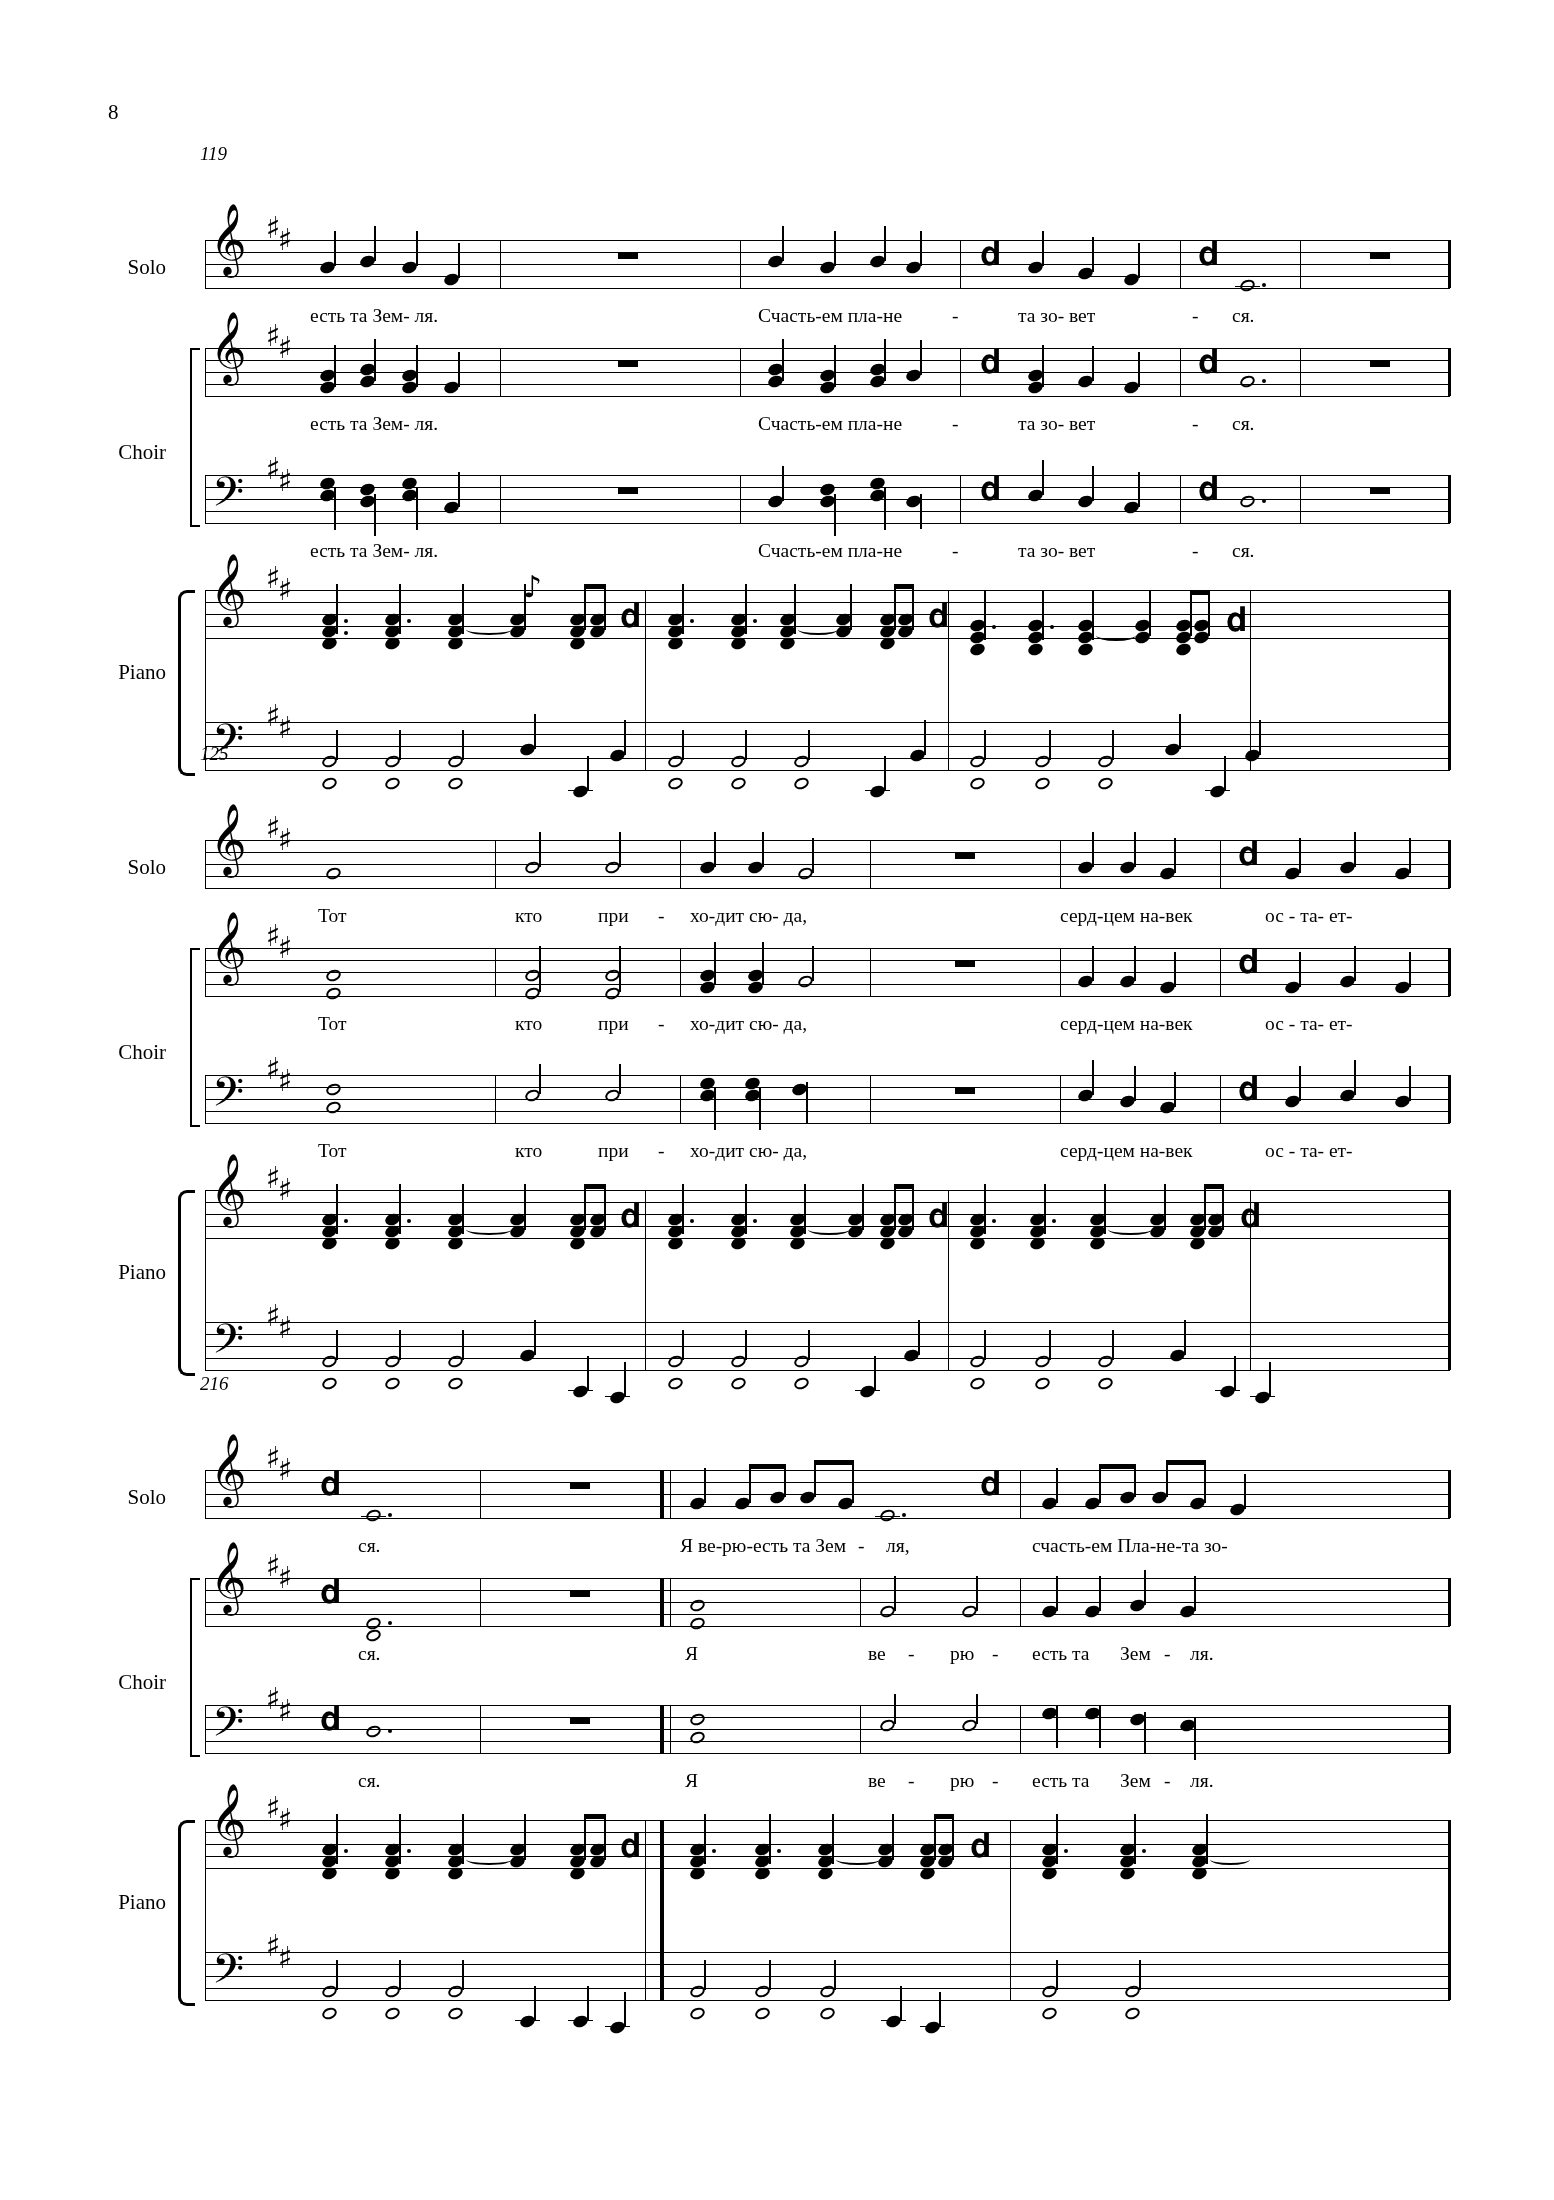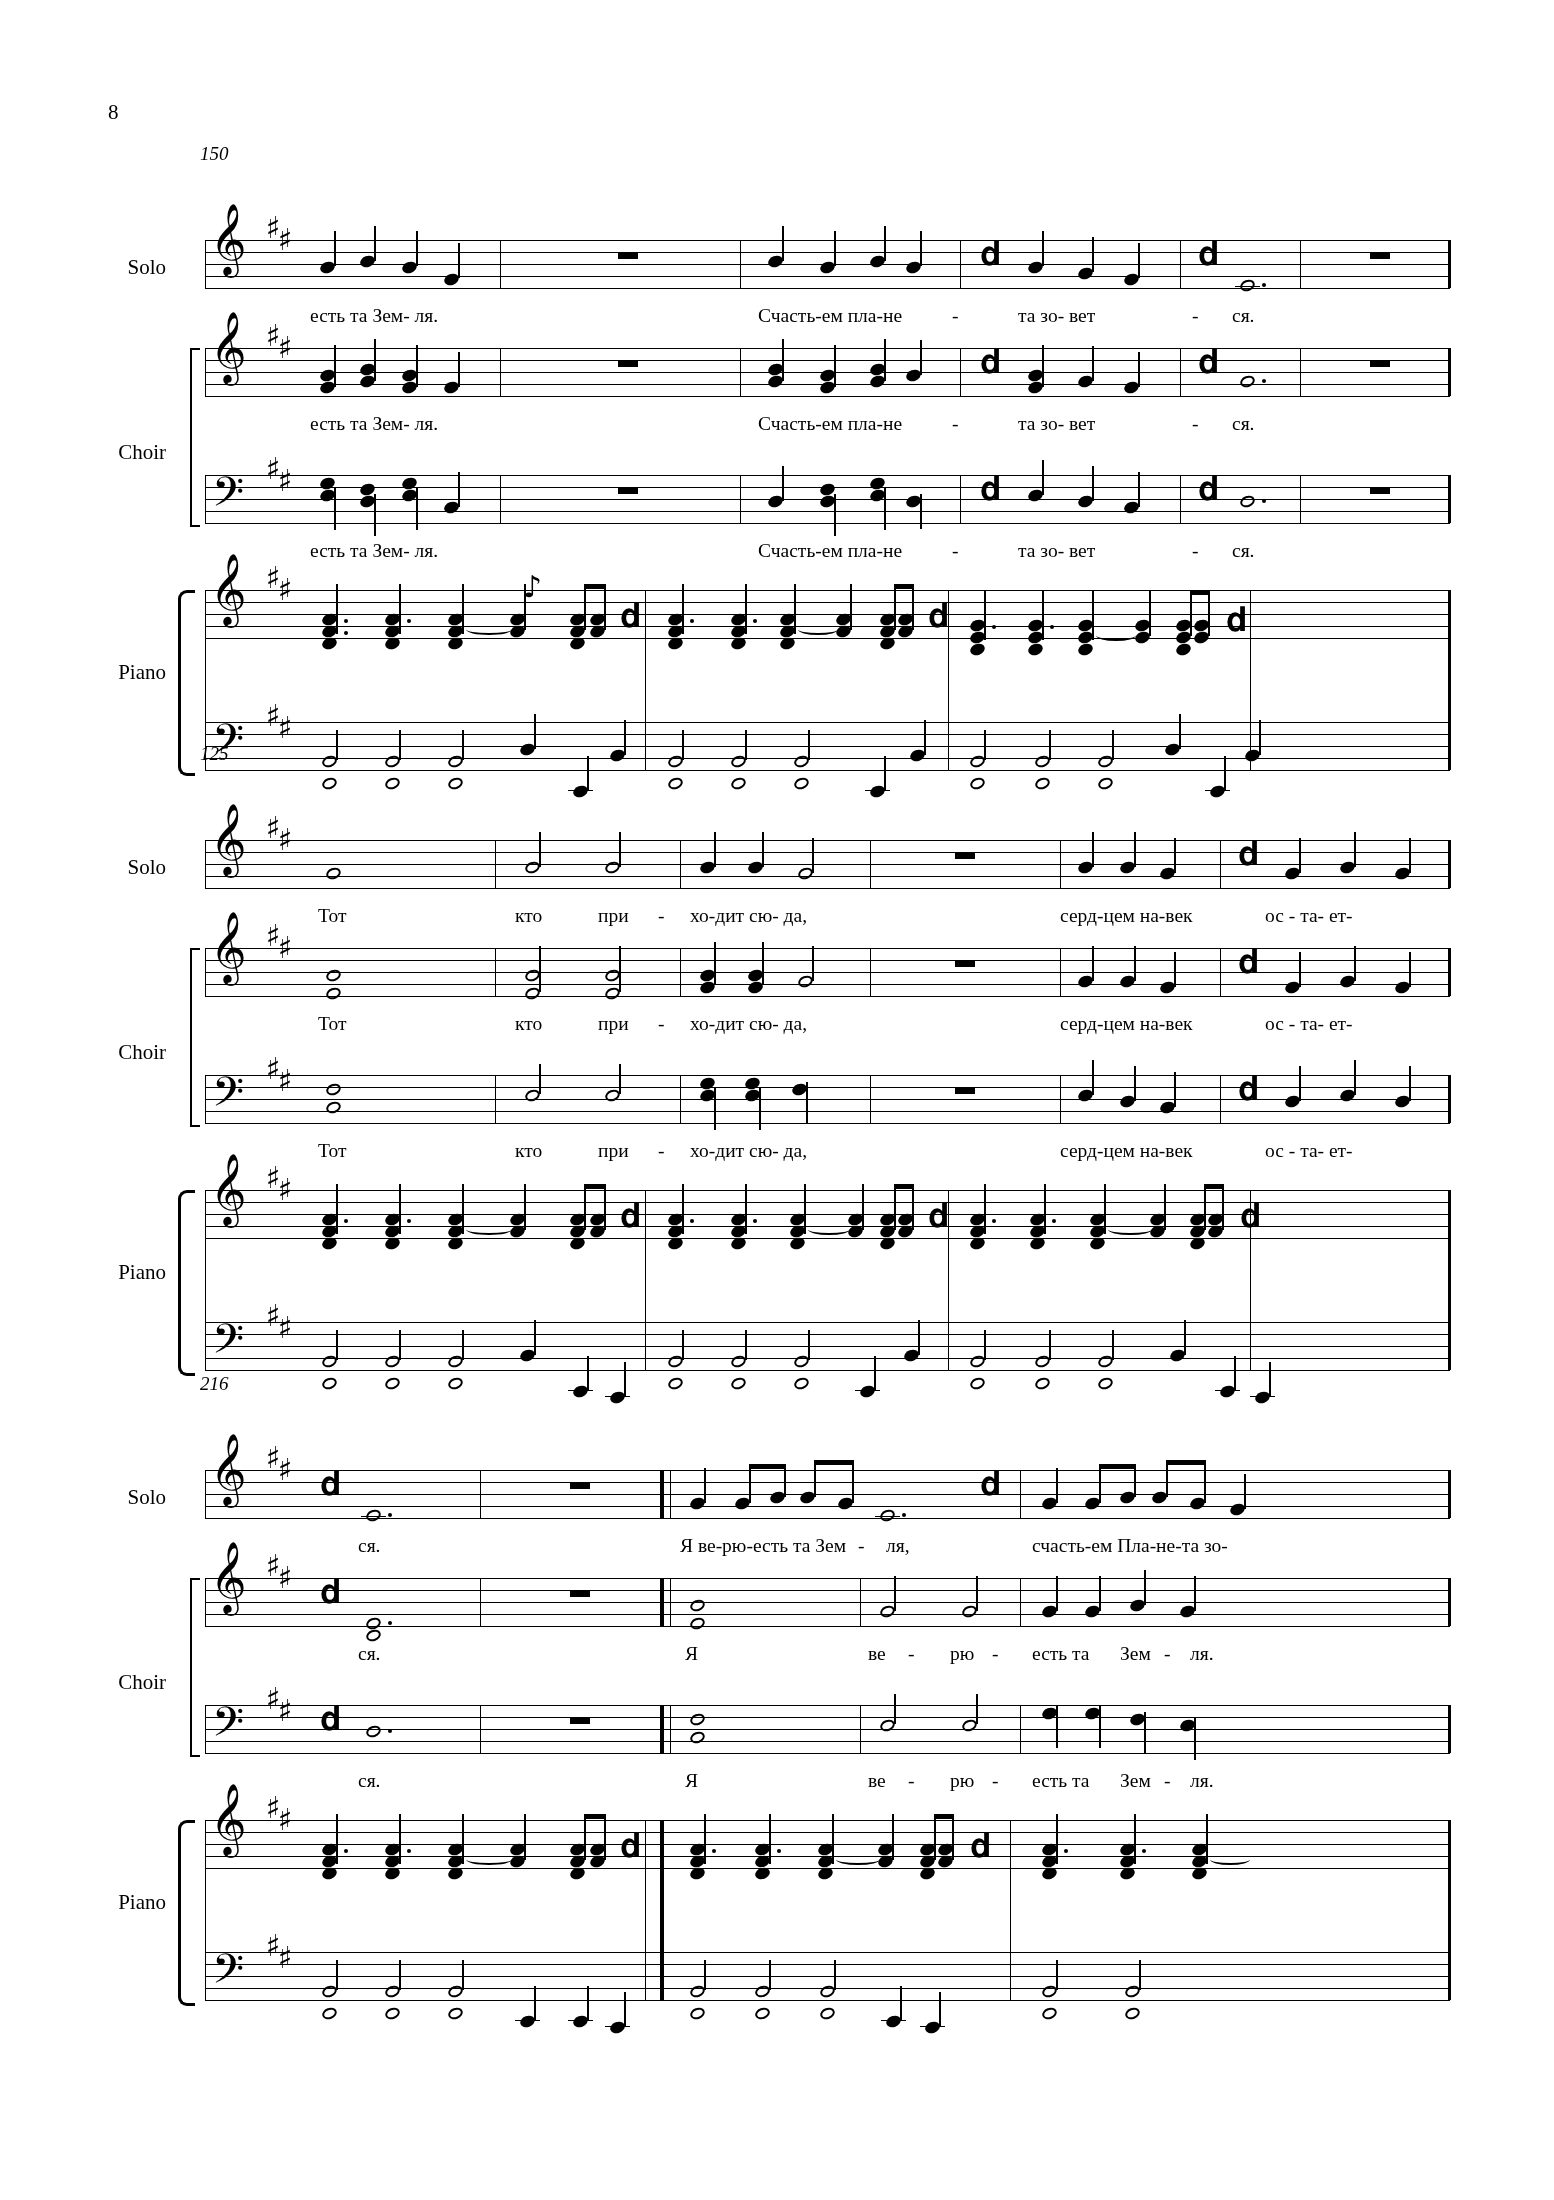--- a/index.html
+++ b/index.html
@@ -180,21 +180,21 @@
 </style>
 </head>
 <body>
 
 <div class="page">
 
   <div class="page-number">8</div>
 
   <div class="system" style="top:200px;">
 
-    <div class="measure-number" style="left:20px; top:-57px;">150</div>
+    <div class="measure-number" style="left:20px; top:-57px;">119</div>
 
     <div class="part-label" style="left:-134px; top:55px;">Solo</div>
     <div class="part-label" style="left:-134px; top:240px;">Choir</div>
     <div class="part-label" style="left:-134px; top:460px;">Piano</div>
 
     <div class="staff" style="left:25px; top:40px; width:1245px;">
       <div class="ln l2"></div>
         <div class="ln l3"></div>
         <div class="ln l4"></div>
         <div class="ln l5"></div>

